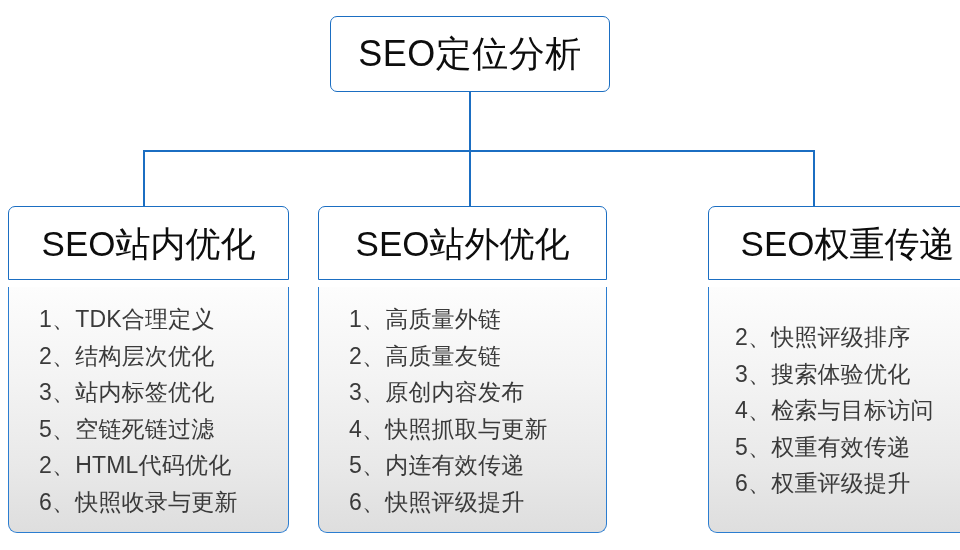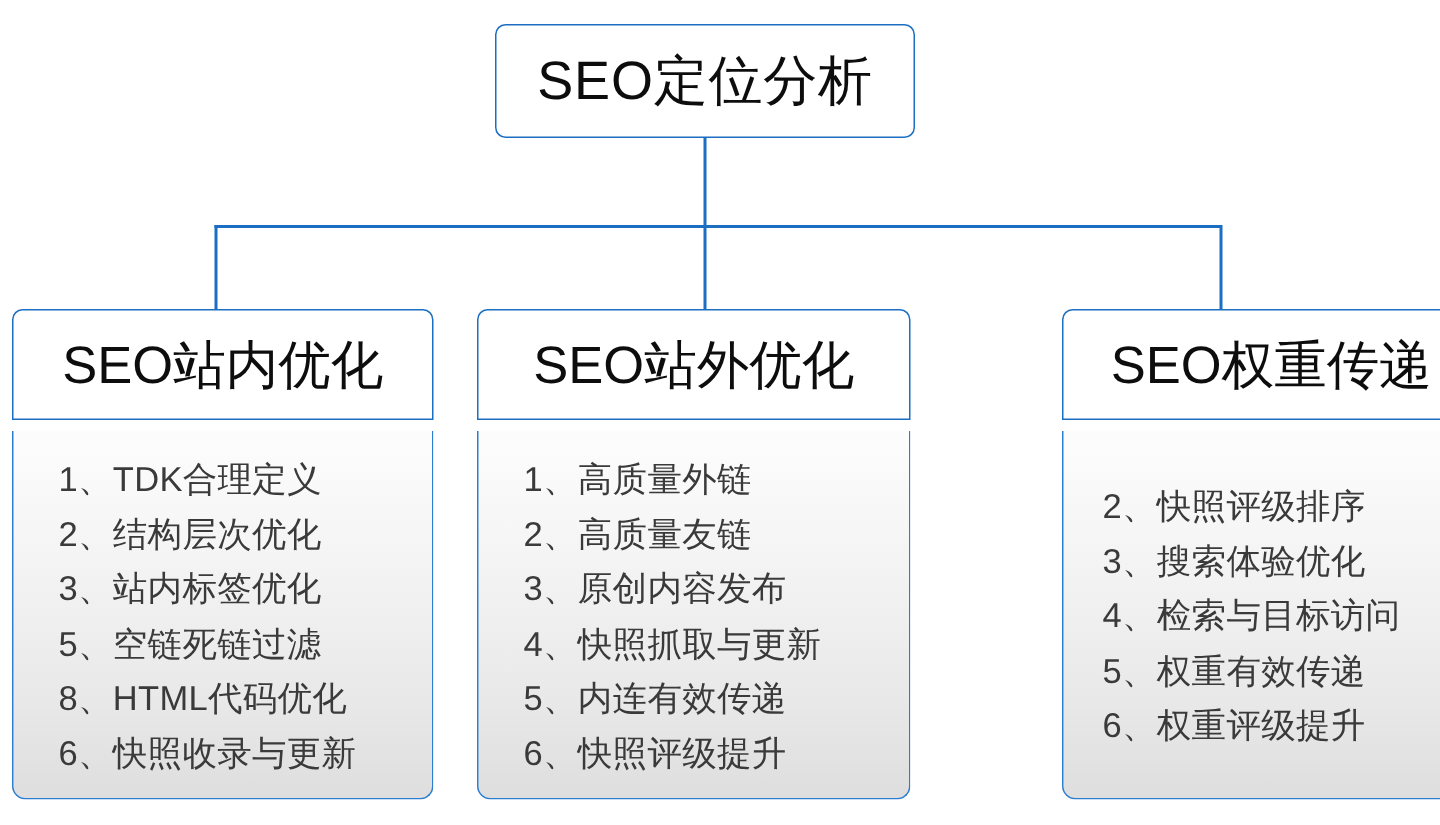--- a/index.html
+++ b/index.html
@@ -126,21 +126,21 @@
   <div class="column col-1">
     <div class="col-head">
       <span class="col-head-label">SEO站内优化</span>
     </div>
     <div class="col-body">
       <div class="col-body-inner">
         <div class="list-item">1、TDK合理定义</div>
         <div class="list-item">2、结构层次优化</div>
         <div class="list-item">3、站内标签优化</div>
         <div class="list-item">5、空链死链过滤</div>
-        <div class="list-item">8、HTML代码优化</div>
+        <div class="list-item">2、HTML代码优化</div>
         <div class="list-item">6、快照收录与更新</div>
       </div>
     </div>
   </div>
 
   <div class="column col-2">
     <div class="col-head">
       <span class="col-head-label">SEO站外优化</span>
     </div>
     <div class="col-body">

